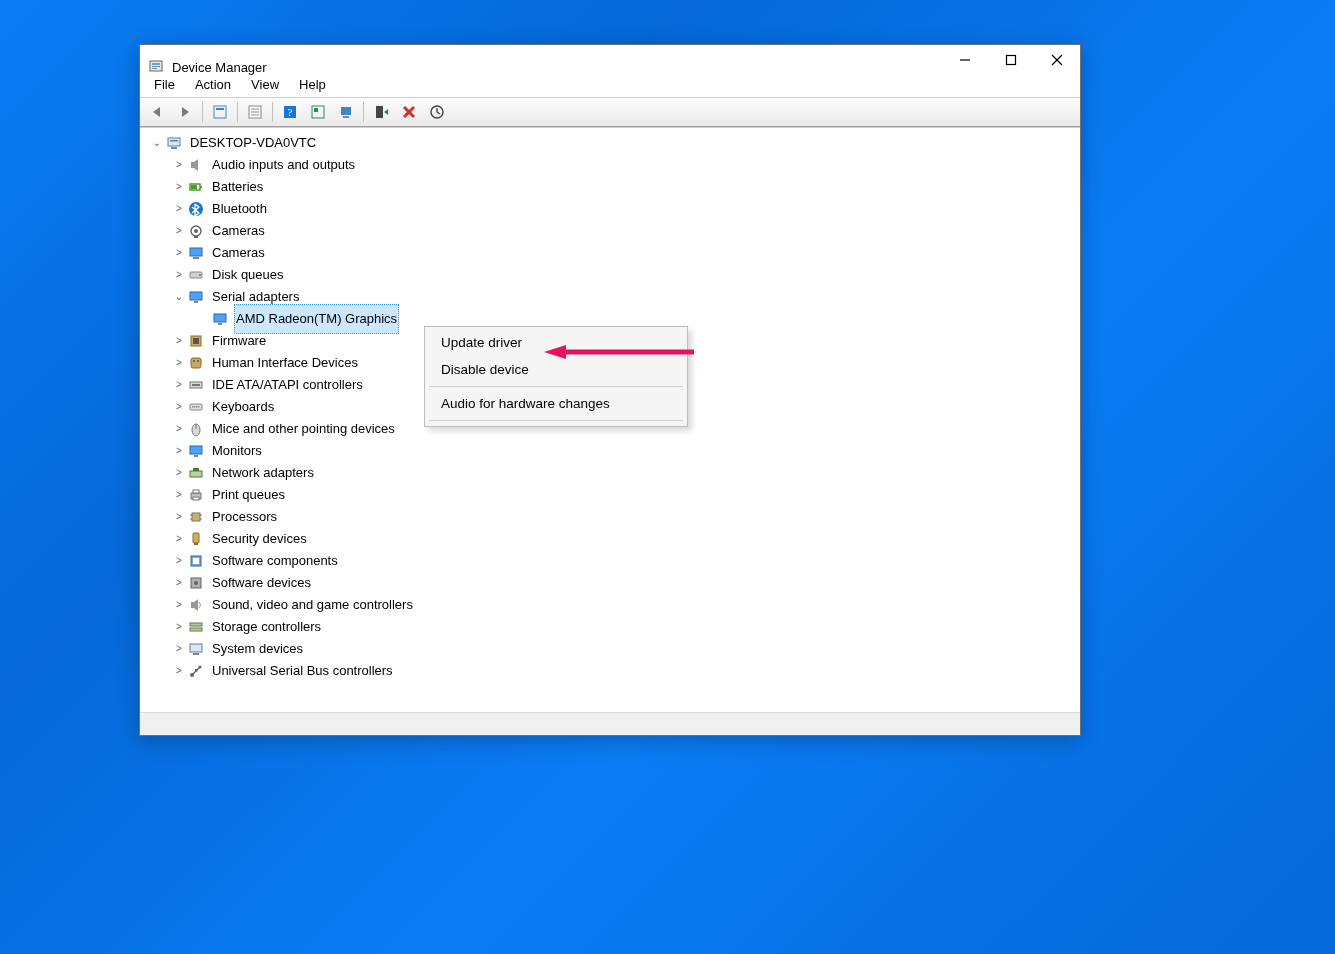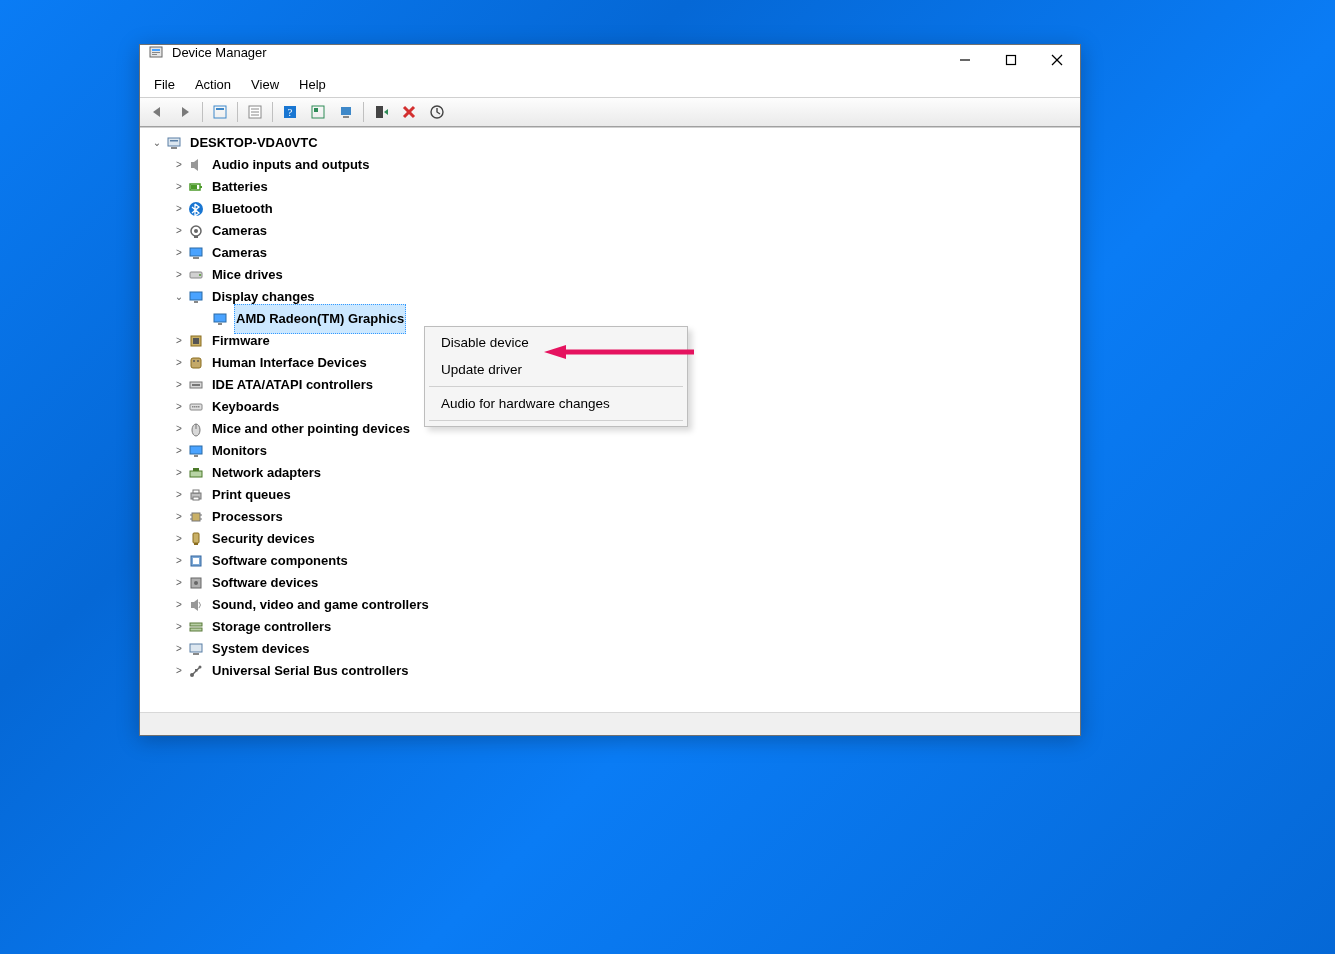--- a/index.html
+++ b/index.html
@@ -17,21 +17,21 @@
     left:139px;top:44px;
     width:940px;height:690px;
     background:#fff;
     border:1px solid #707070;
     box-shadow:0 4px 20px rgba(0,0,0,.25);
     display:flex;flex-direction:column;
   }
   
   .titlebar{
     height:30px;
-    display:flex;align-items:flex-start;
+    display:flex;align-items:flex-end;
     padding-left:8px;
     background:#fff;
   }
   .titlebar .app-icon{width:16px;height:16px;margin-right:8px;}
   .titlebar .title{flex:1;font-size:13px;}
   .win-controls{display:flex;height:100%;}
   .win-btn{
     width:46px;height:100%;
     display:flex;align-items:center;justify-content:center;
     font-size:14px;cursor:default;
@@ -86,21 +86,21 @@
     height:22px;
   }
   .expander{
     width:14px;height:14px;
     display:flex;align-items:center;justify-content:center;
     font-size:10px;color:#606060;
     margin-right:2px;
     cursor:default;
   }
   .node-icon{width:16px;height:16px;margin-right:6px;flex:none;}
-  .node-label{padding:1px 2px;font-weight:bold;}
+  .node-label{padding:1px 2px;}
   .node.selected .node-label{
     background:#cce8ff;
     border:1px dotted #3399ff;
     padding:4px 1px;
   }
   .indent0{padding-left:4px;}
   .indent1{padding-left:26px;}
   .indent2{padding-left:50px;}
   .statusbar{
     height:22px;
@@ -309,31 +309,31 @@
           <span class="node-label">Cameras</span>
         </div>
         <div class="node indent1">
           <span class="expander">&gt;</span>
           <span class="node-icon">
             <svg viewBox="0 0 16 16">
               <rect x="2" y="5" width="12" height="6" rx="1" fill="#d0d0d0" stroke="#888"></rect>
               <circle cx="12" cy="8" r="1" fill="#4c9a2a"></circle>
             </svg>
           </span>
-          <span class="node-label">Mice drives</span>
+          <span class="node-label">Disk queues</span>
         </div>
         <div class="node indent1">
           <span class="expander">⌄</span>
           <span class="node-icon">
             <svg viewBox="0 0 16 16">
               <rect x="2" y="3" width="12" height="8" fill="#4aa3ff" stroke="#2b6aa6"></rect>
               <rect x="6" y="12" width="4" height="2" fill="#888"></rect>
             </svg>
           </span>
-          <span class="node-label">Display changes</span>
+          <span class="node-label">Serial adapters</span>
         </div>
         <div class="node indent2 selected">
           <span class="expander"></span>
           <span class="node-icon">
             <svg viewBox="0 0 16 16">
               <rect x="2" y="3" width="12" height="8" fill="#4aa3ff" stroke="#2b6aa6"></rect>
               <rect x="6" y="12" width="4" height="2" fill="#888"></rect>
             </svg>
           </span>
           <span class="node-label">AMD Radeon(TM) Graphics</span>
@@ -508,22 +508,22 @@
             </svg>
           </span>
           <span class="node-label">Universal Serial Bus controllers</span>
         </div>
       </div>
     <div class="statusbar"></div>
   </div>
 </div>
 
 <div class="context-menu">
+  <div class="ctx-item">Update driver</div>
   <div class="ctx-item">Disable device</div>
-  <div class="ctx-item">Update driver</div>
   <div class="ctx-sep"></div>
   <div class="ctx-item">Audio for hardware changes</div>
   <div class="ctx-sep"></div>
 </div>
 
 <svg class="arrow" viewBox="0 0 150 16">
   <line x1="150" y1="8" x2="18" y2="8" stroke="#e5135f" stroke-width="5"></line>
   <polygon points="0,8 22,1 22,15" fill="#e5135f"></polygon>
 </svg>
 

